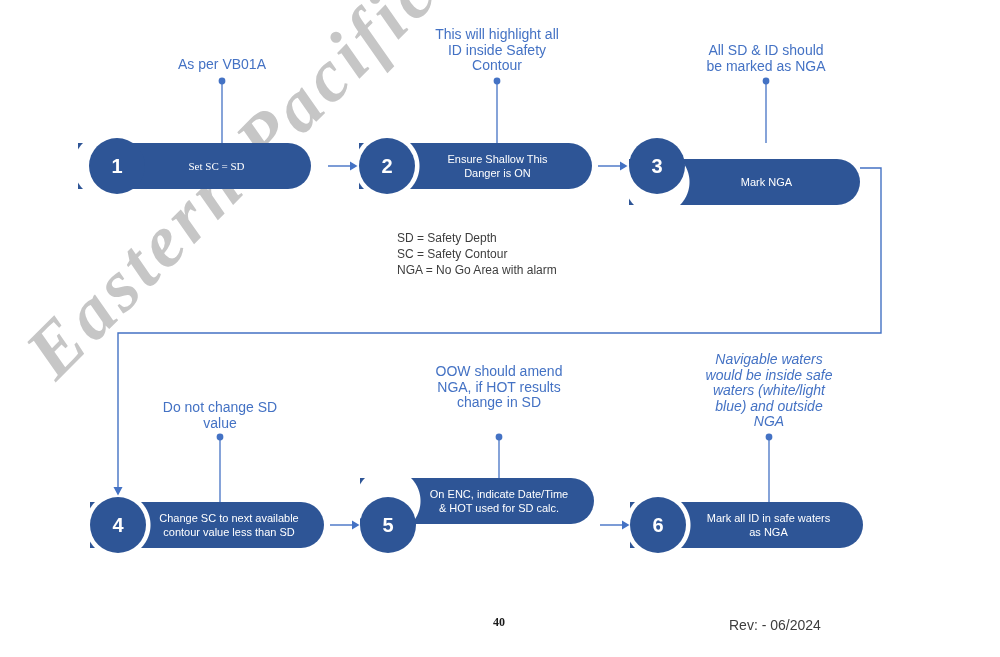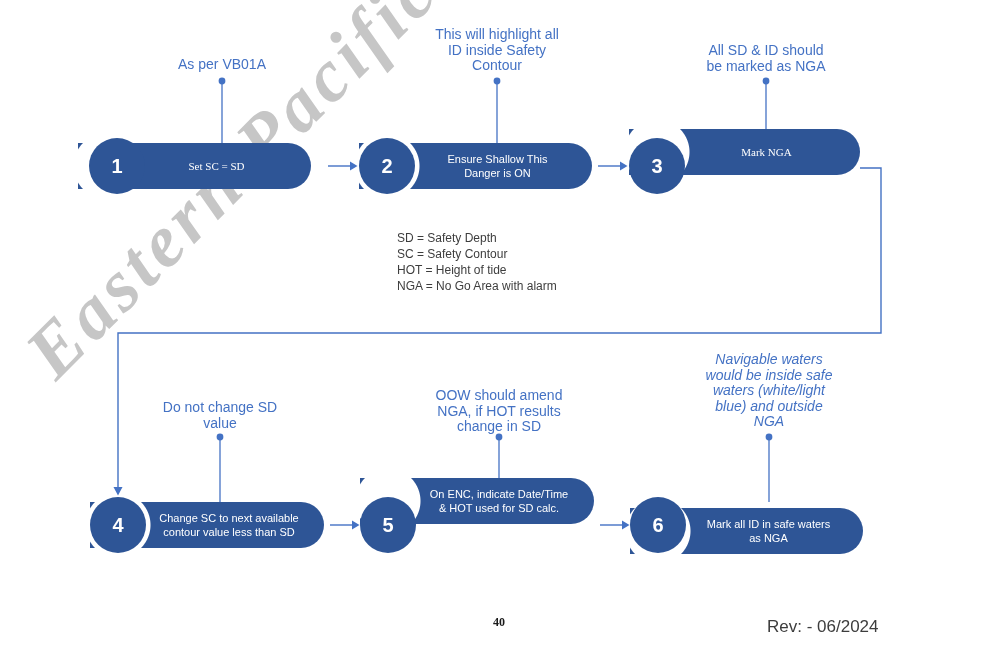--- a/index.html
+++ b/index.html
@@ -48,21 +48,21 @@
     position:absolute; left:397px; top:230px; z-index:2;
     color:var(--text-gray,#3d3d3d); font-size:12px; line-height:16px;
   }
 
   .page-number {
     position:absolute; left:465px; top:615px; width:40px; text-align:right; z-index:2;
     font-family:"Liberation Serif", serif; font-weight:600; font-size:12px; color:#1a1a1a;
   }
   .revision {
     position:absolute; left:729px; top:617px; z-index:2;
-    font-size:17px; color:var(--text-gray,#3d3d3d);margin-left:38px;
+    font-size:14px; color:var(--text-gray,#3d3d3d);
   }
 </style>
 </head>
 <body>
 
 <div class="page">
 
   <div class="watermark">Eastern Pacific Shipping</div>
 
   <svg class="connectors" width="1000" height="657" viewBox="0 0 1000 657" aria-hidden="true">
@@ -127,21 +127,21 @@
       <div>Contour</div>
     </div>
   <div class="annotation" style="left:696px; top:43px; width:140px;">
       <div>All SD &amp; ID should</div>
       <div>be marked as NGA</div>
     </div>
   <div class="annotation" style="left:160px; top:400px; width:120px;">
       <div>Do not change SD</div>
       <div>value</div>
     </div>
-  <div class="annotation" style="left:429px; top:388px; width:140px;">
+  <div class="annotation" style="left:429px; top:364px; width:140px;">
       <div>OOW should amend</div>
       <div>NGA, if HOT results</div>
       <div>change in SD</div>
     </div>
   <div class="annotation" style="left:704px; top:352px; width:130px;font-style:italic;">
       <div>Navigable waters</div>
       <div>would be inside safe</div>
       <div>waters (white/light</div>
       <div>blue) and outside</div>
       <div>NGA</div>
@@ -159,21 +159,21 @@
   <div class="step-bar" style="left:359px; top:143px; width:233px;">
     <div>
         <div>Ensure Shallow This</div>
         <div>Danger is ON</div>
       </div>
   </div>
   <div class="step-circle" style="left:359px; top:138px;">
     <span>2</span>
   </div>
 
-  <div class="step-bar" style="left:629px; top:129px; width:231px;font-family:Liberation Serif, serif;">
+  <div class="step-bar" style="left:629px; top:159px; width:231px;">
     <div>
         <div>Mark NGA</div>
       </div>
   </div>
   <div class="step-circle" style="left:629px; top:138px;">
     <span>3</span>
   </div>
 
   <div class="step-bar" style="left:90px; top:502px; width:234px;">
     <div>
@@ -188,33 +188,32 @@
   <div class="step-bar" style="left:360px; top:478px; width:234px;">
     <div>
         <div>On ENC, indicate Date/Time</div>
         <div>&amp; HOT used for SD calc.</div>
       </div>
   </div>
   <div class="step-circle" style="left:360px; top:497px;">
     <span>5</span>
   </div>
 
-  <div class="step-bar" style="left:630px; top:502px; width:233px;margin-top:6px;">
+  <div class="step-bar" style="left:630px; top:502px; width:233px;">
     <div>
         <div>Mark all ID in safe waters</div>
         <div>as NGA</div>
       </div>
   </div>
   <div class="step-circle" style="left:630px; top:497px;">
     <span>6</span>
   </div>
 
   <div class="legend">
       <div>SD = Safety Depth</div>
       <div>SC = Safety Contour</div>
-      <div>HOT = Height of tide</div>
       <div>NGA = No Go Area with alarm</div>
     </div>
 
   <div class="page-number">40</div>
   <div class="revision">Rev: - 06/2024</div>
 
 </div>
 
 </body></html>

